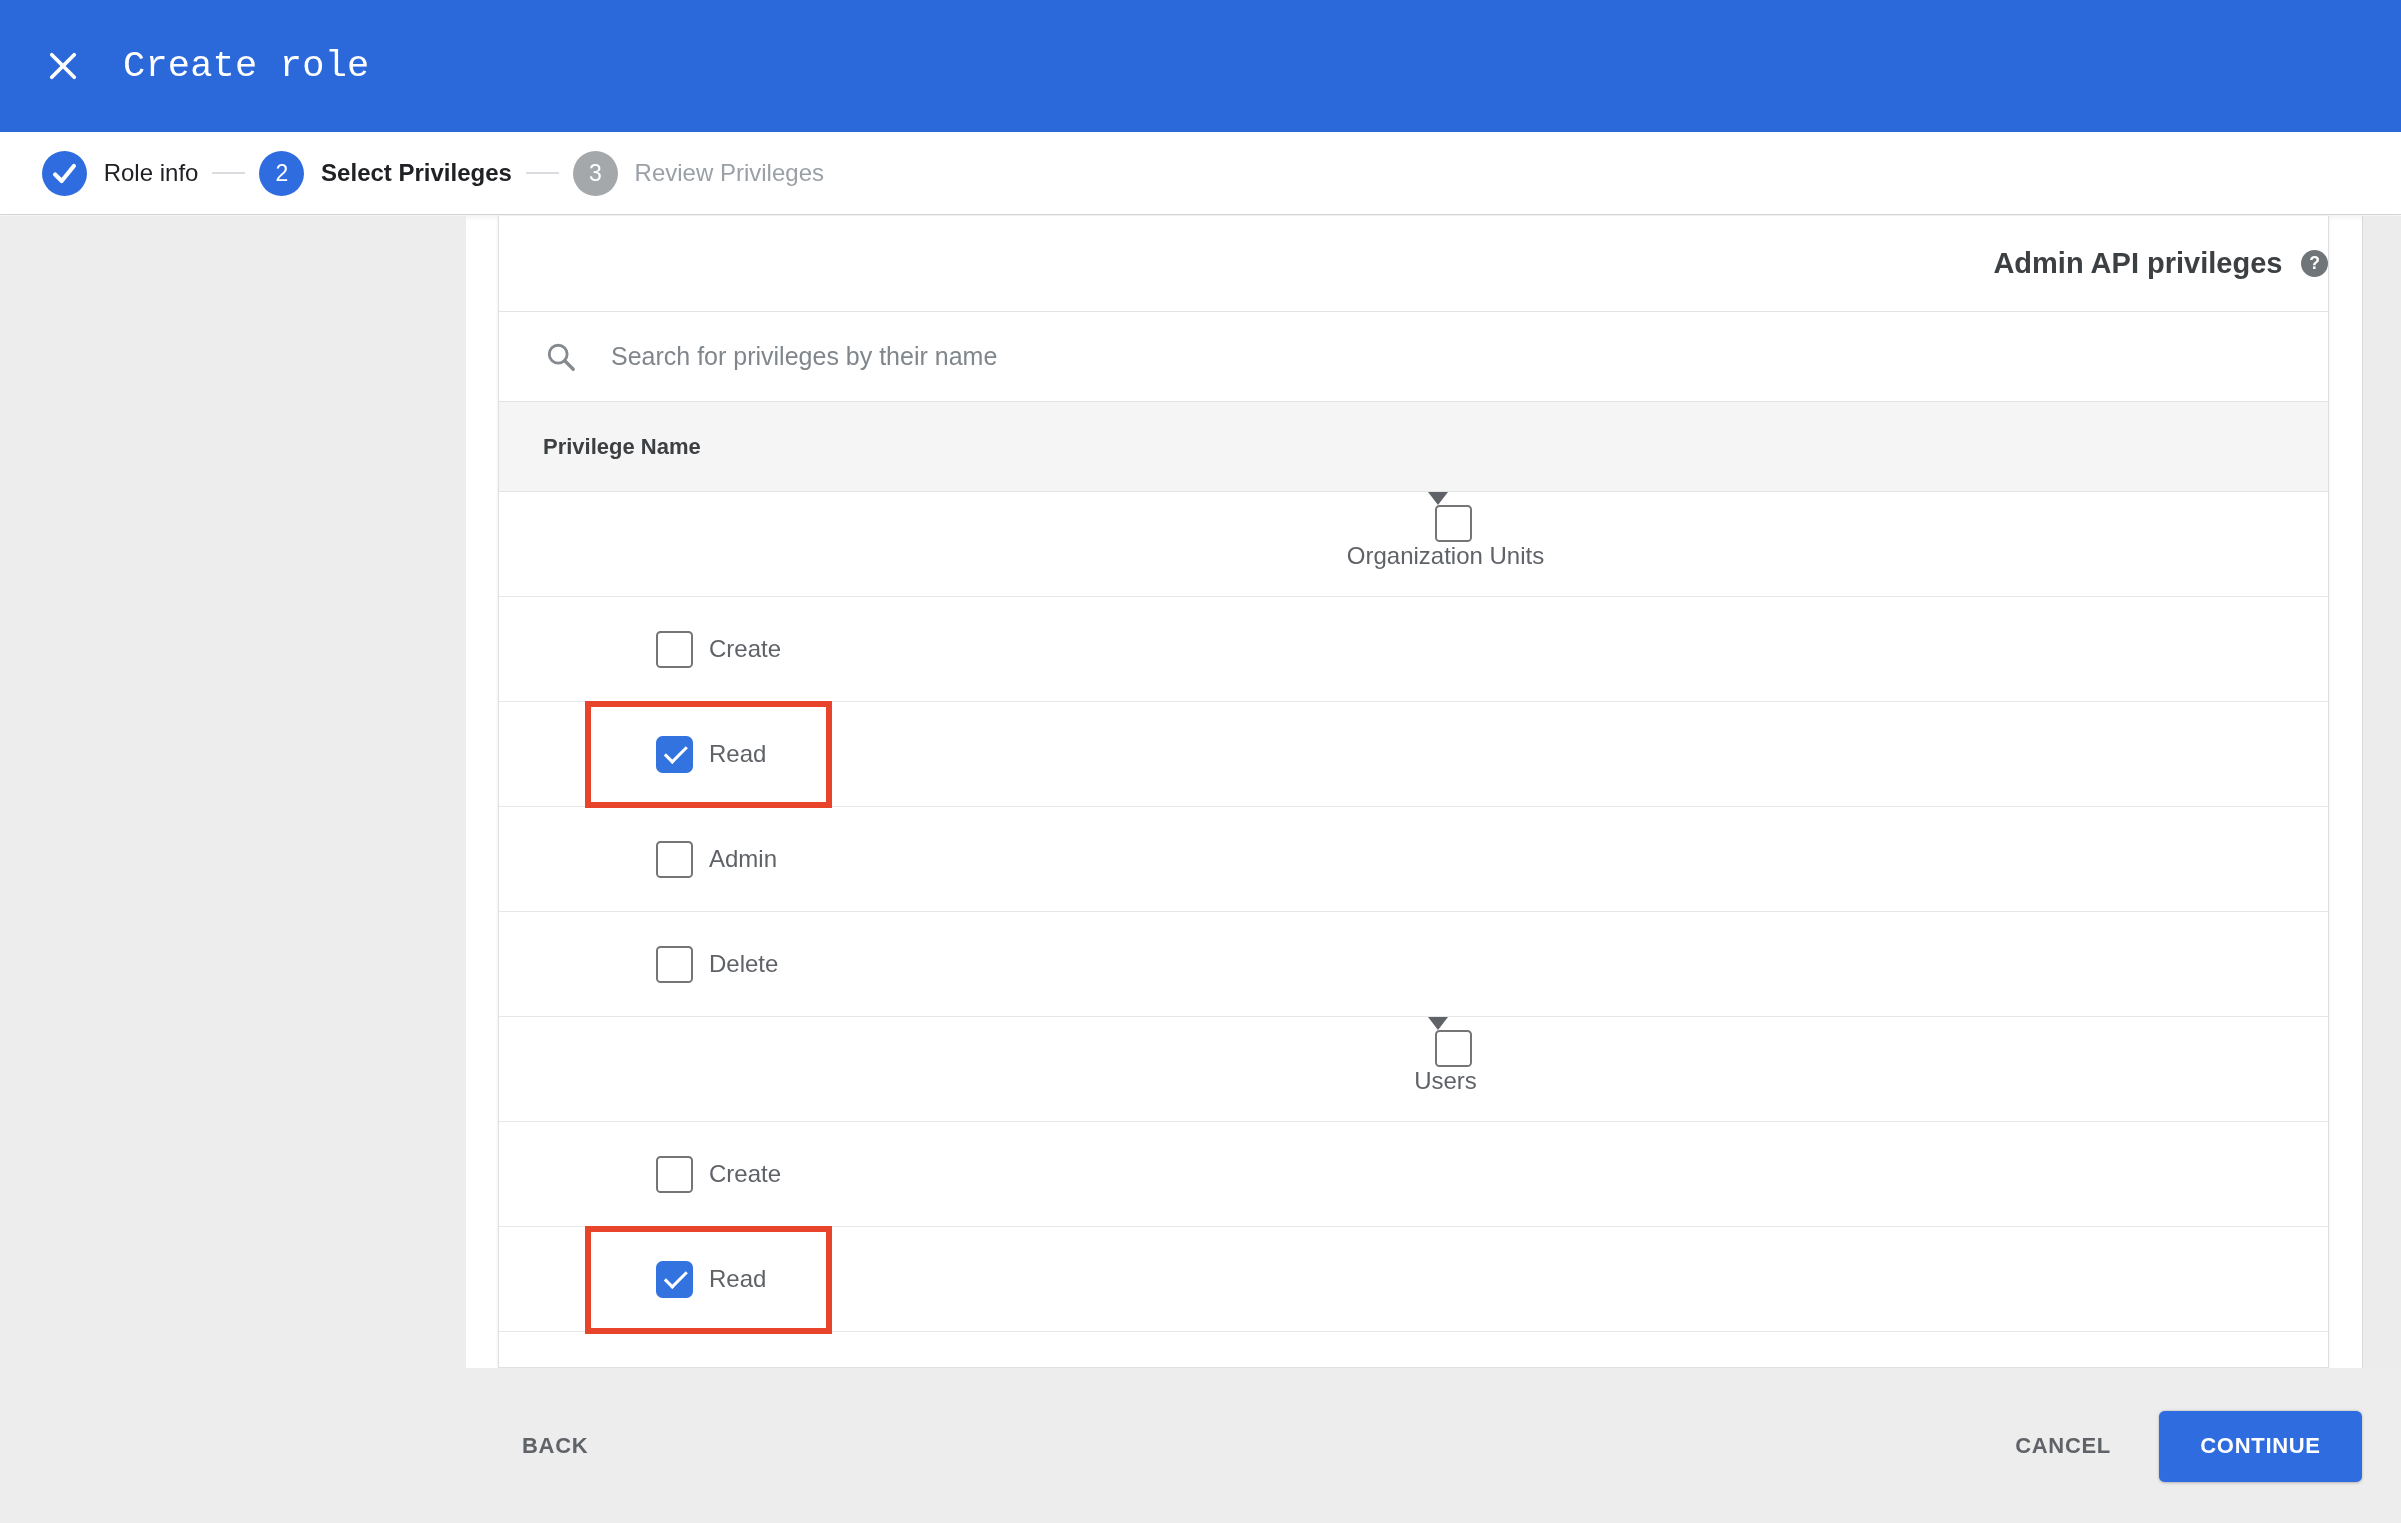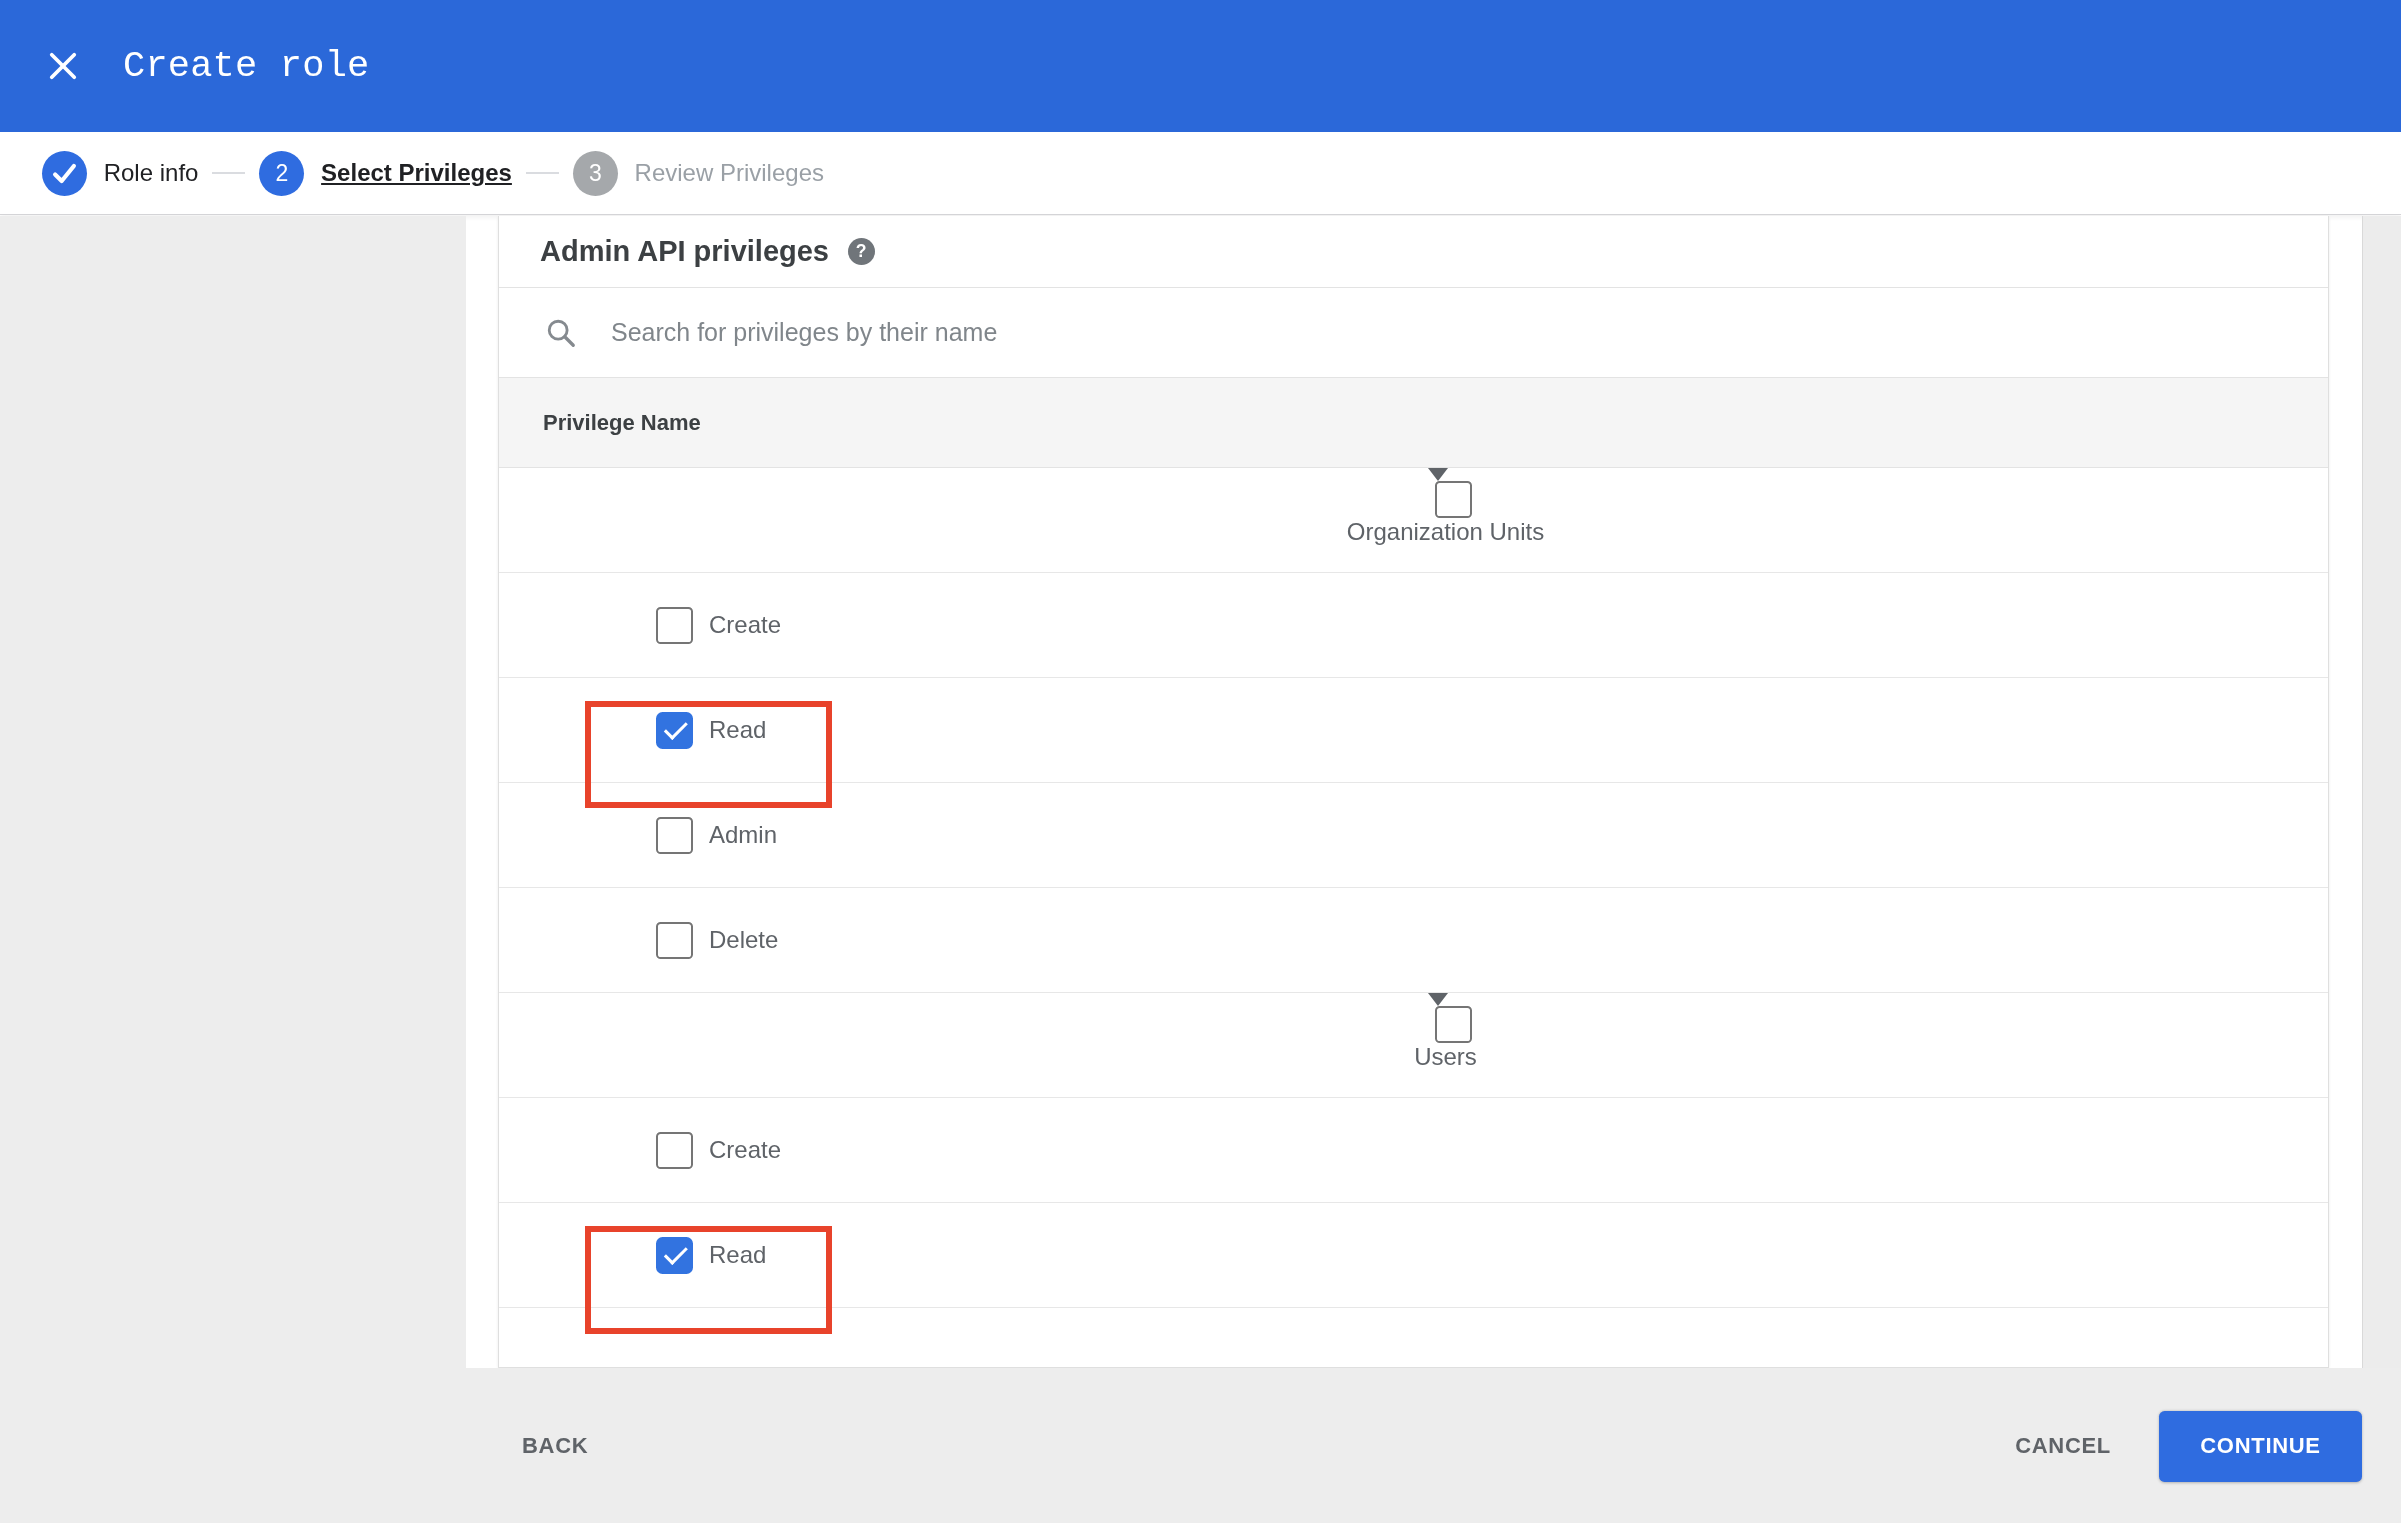--- a/index.html
+++ b/index.html
@@ -22,33 +22,33 @@
     display:flex;align-items:center;padding-left:42px;box-sizing:border-box;
   }
   .step{display:flex;align-items:center;}
   .step-circle{
     width:45px;height:45px;border-radius:50%;display:flex;align-items:center;justify-content:center;
     color:#fff;font-size:23px;font-weight:400;flex:0 0 auto;
   }
   .step-circle.blue{background:#2f6ce0;}
   .step-circle.gray{background:#a5a8ab;}
   .step-label{margin-left:16.7px;font-size:24px;color:#202124;}
-  .step-label.bold{font-weight:700;text-decoration:underline;}
+  .step-label.bold{font-weight:700;}
   .step-label.muted{color:#9aa0a6;font-weight:400;}
   .step-dash{width:33px;height:2.8px;background:#dadce0;margin:0 14px;flex:0 0 auto;}
   
   .left-panel{position:absolute;top:216px;left:0;width:466px;height:1152px;background:#ededed;}
   .right-strip{position:absolute;top:216px;left:2362px;width:39px;height:1152px;background:#ececec;border-left:0.9px solid #d9d9d9;box-sizing:border-box;}
   
   .card{
     position:absolute;top:216px;left:498px;width:1831px;height:1152px;background:#ffffff;
     border-left:0.9px solid #dfdfdf;border-right:0.9px solid #dfdfdf;border-bottom:0.9px solid #dfdfdf;
     box-sizing:border-box;box-shadow:0 0.9px 2.8px rgba(0,0,0,.08);overflow:hidden;
   }
-  .card-heading-row{height:72px;display:flex;align-items:center;padding-left:41px;border-bottom:0.9px solid #e3e3e3;box-sizing:border-box;}
+  .card-heading-row{height:96px;display:flex;align-items:center;padding-left:41px;border-bottom:0.9px solid #e3e3e3;box-sizing:border-box;justify-content:flex-end;}
   .card-heading{font-size:29px;font-weight:700;color:#3c4043;}
   .help-icon{
     width:27px;height:27px;border-radius:50%;background:#70757a;color:#ffffff;
     font-size:17.6px;font-weight:700;display:flex;align-items:center;justify-content:center;margin-left:18.6px;cursor:pointer;
   }
   .search-row{height:90px;display:flex;align-items:center;padding-left:46px;border-bottom:0.9px solid #e3e3e3;box-sizing:border-box;}
   .search-input{
     border:none;outline:none;font-size:25px;color:#3c4043;margin-left:32px;flex:1;
     font-family:"Liberation Sans","DejaVu Sans",sans-serif;background:transparent;
   }

